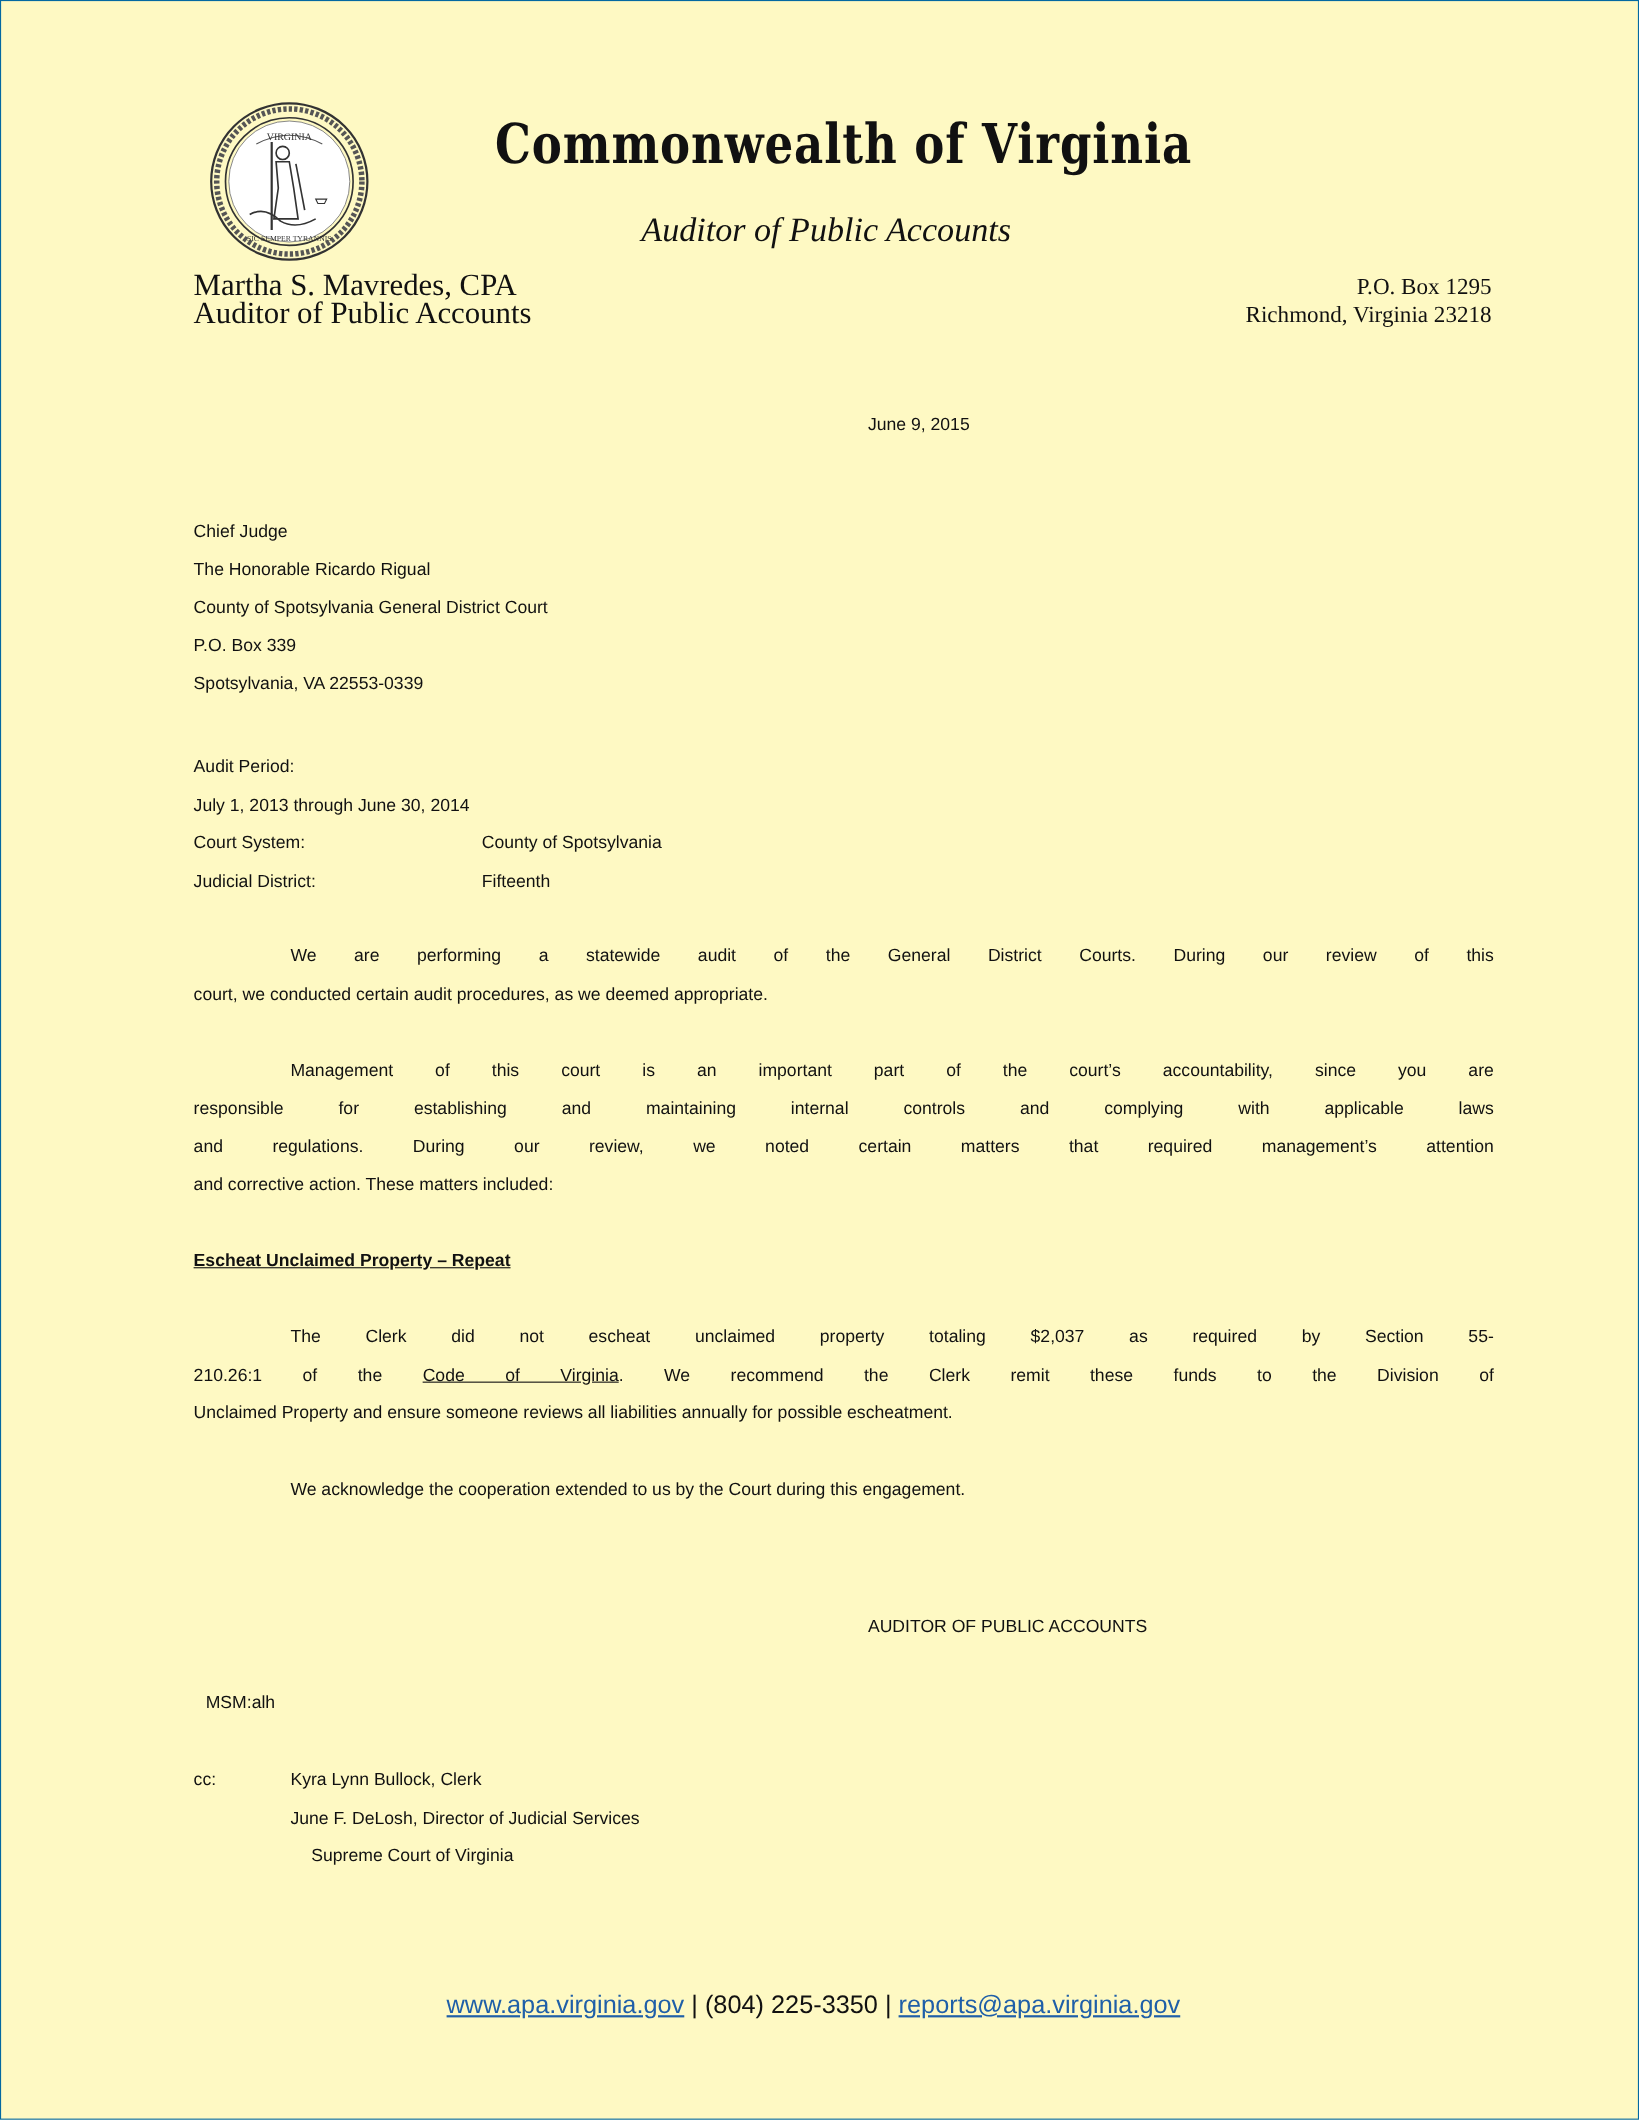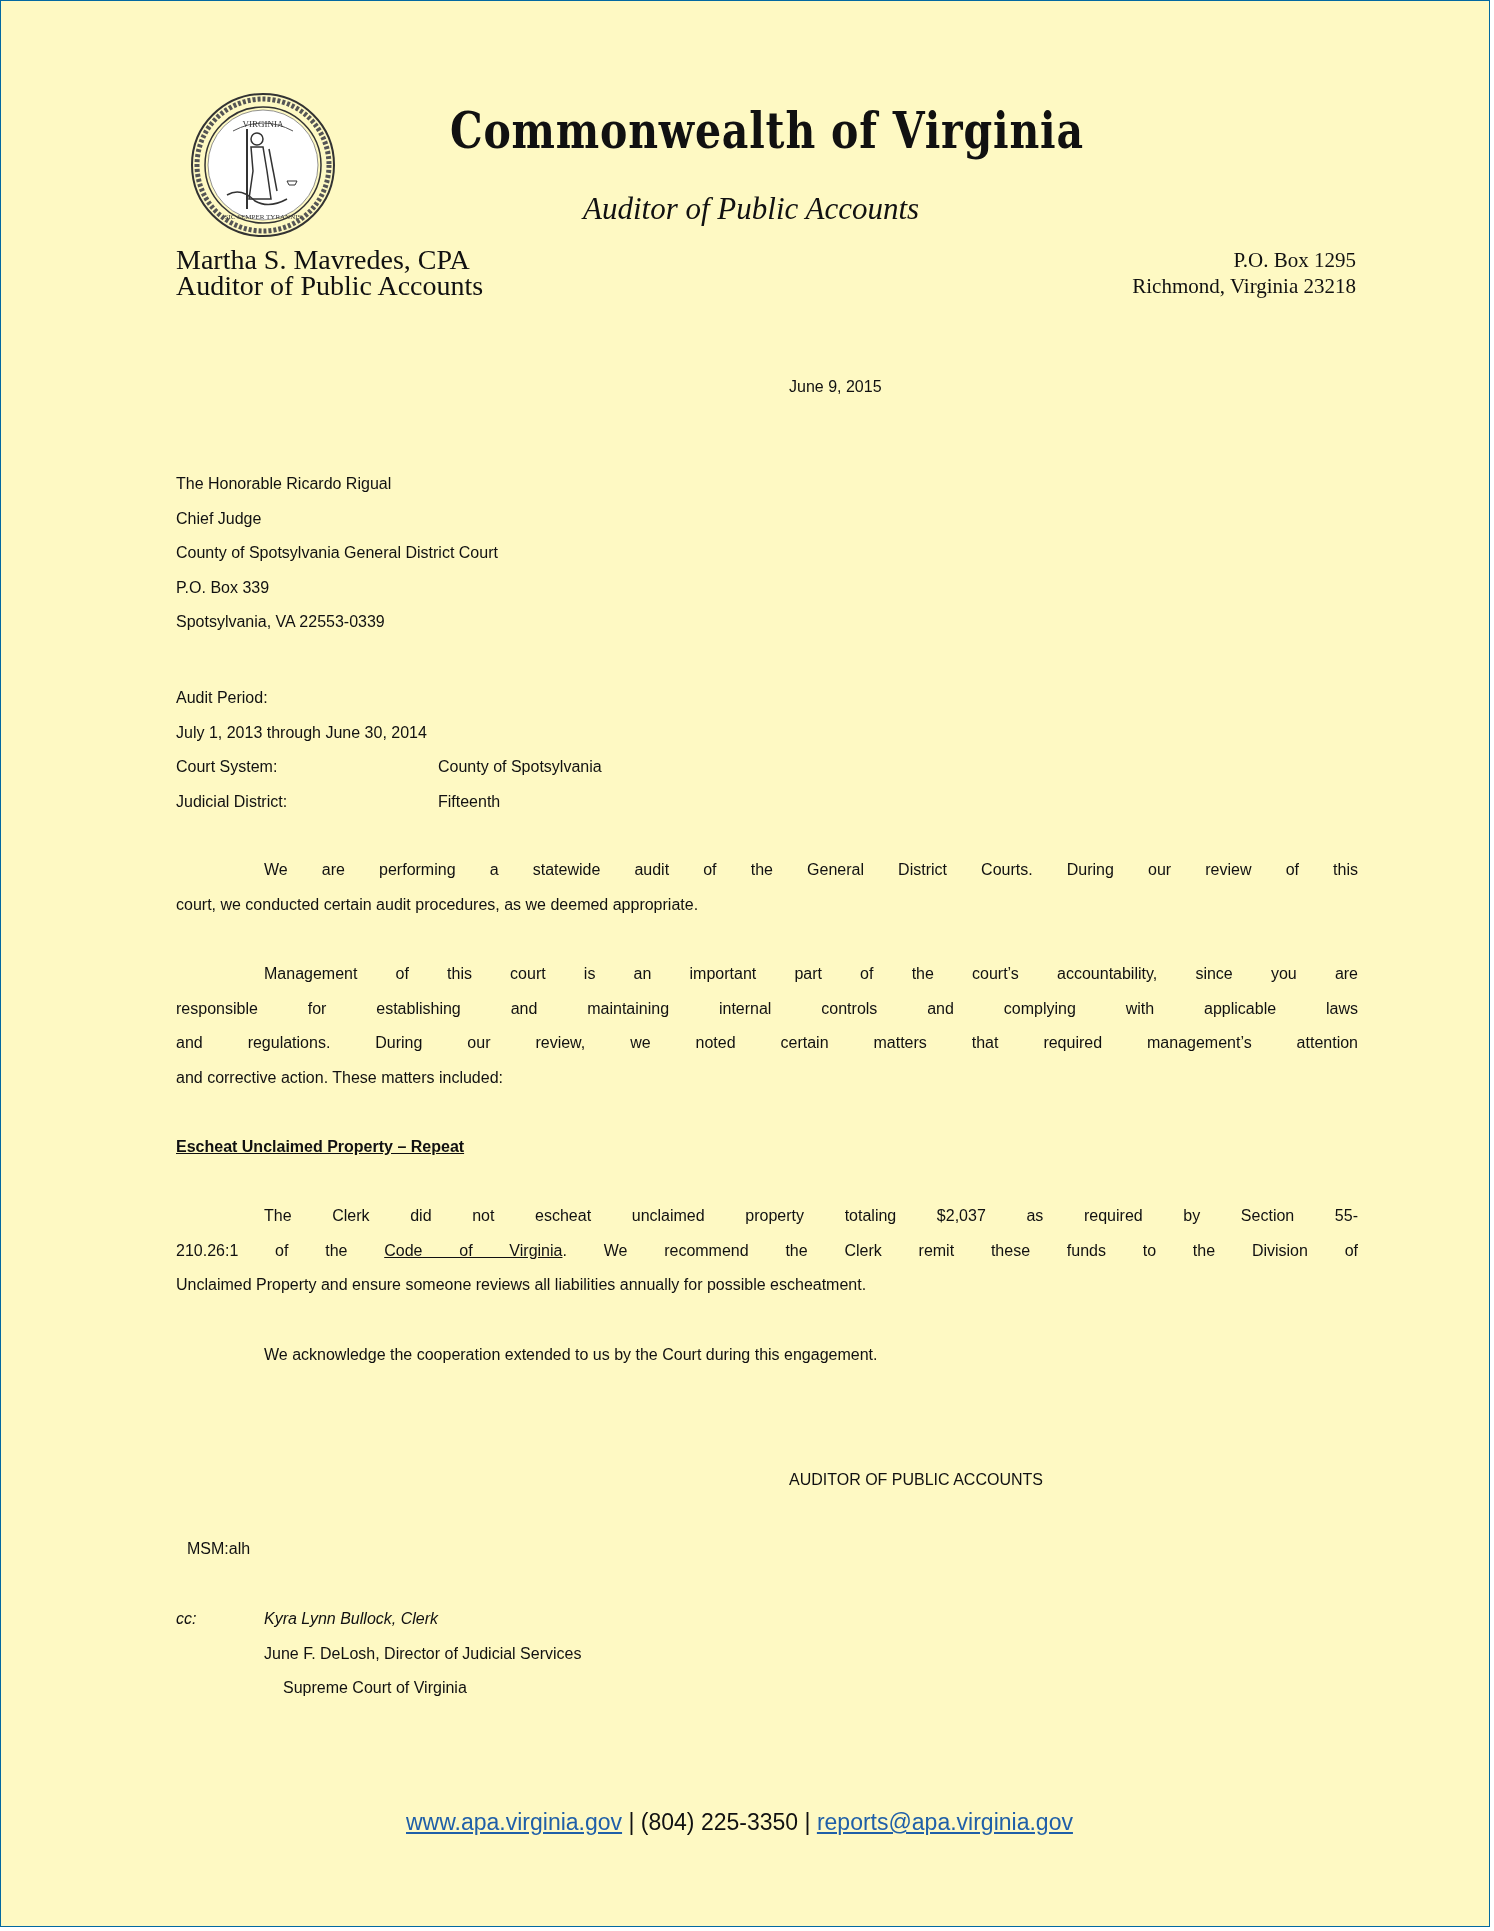--- a/index.html
+++ b/index.html
@@ -53,22 +53,22 @@
     <div>Auditor of Public Accounts</div>
   </div>
   <div class="abs serif" style="right:133px; top:246px; font-size:21px; line-height:26px; text-align:right;">
     <div>P.O. Box 1295</div>
     <div>Richmond, Virginia 23218</div>
   </div>
 
   <div class="abs sans body-text" style="left:788px; top:369px;">June 9, 2015</div>
 
   <div class="abs sans body-text" style="left:175px; top:466px;">
+    <div>Chief Judge</div>
     <div>The Honorable Ricardo Rigual</div>
-    <div>Chief Judge</div>
     <div>County of Spotsylvania General District Court</div>
     <div>P.O. Box 339</div>
     <div>Spotsylvania, VA  22553-0339</div>
   </div>
 
   <div class="abs sans body-text" style="left:175px; top:680px; width:800px;">
     <div style="display:flex;flex-direction:column;">
       <span style="width:262px;">Audit Period:</span>
       <span>July 1, 2013 through June 30, 2014</span>
     </div>
@@ -102,21 +102,21 @@
     <div>Unclaimed Property and ensure someone reviews all liabilities annually for possible escheatment.</div>
   </div>
 
   <div class="abs sans body-text" style="left:263px; top:1337px;">We acknowledge the cooperation extended to us by the Court during this engagement.</div>
 
   <div class="abs sans body-text" style="left:788px; top:1462px;">AUDITOR OF PUBLIC ACCOUNTS</div>
 
   <div class="abs sans body-text" style="left:186px; top:1531px;text-align:right;">MSM:alh</div>
 
   <div class="abs sans body-text" style="left:175px; top:1601px;">
-    <div style="display:flex;font-style:italic;">
+    <div style="display:flex;">
       <span style="width:88px;">cc:</span>
       <span>Kyra Lynn Bullock, Clerk</span>
     </div>
     <div style="padding-left:88px;">June F. DeLosh, Director of Judicial Services</div>
     <div style="padding-left:107px;">Supreme Court of Virginia</div>
   </div>
 
   <div class="abs sans" style="left:405px; top:1808px; font-size:23px;">
     <span class="link">www.apa.virginia.gov</span>
     <span>|</span>

